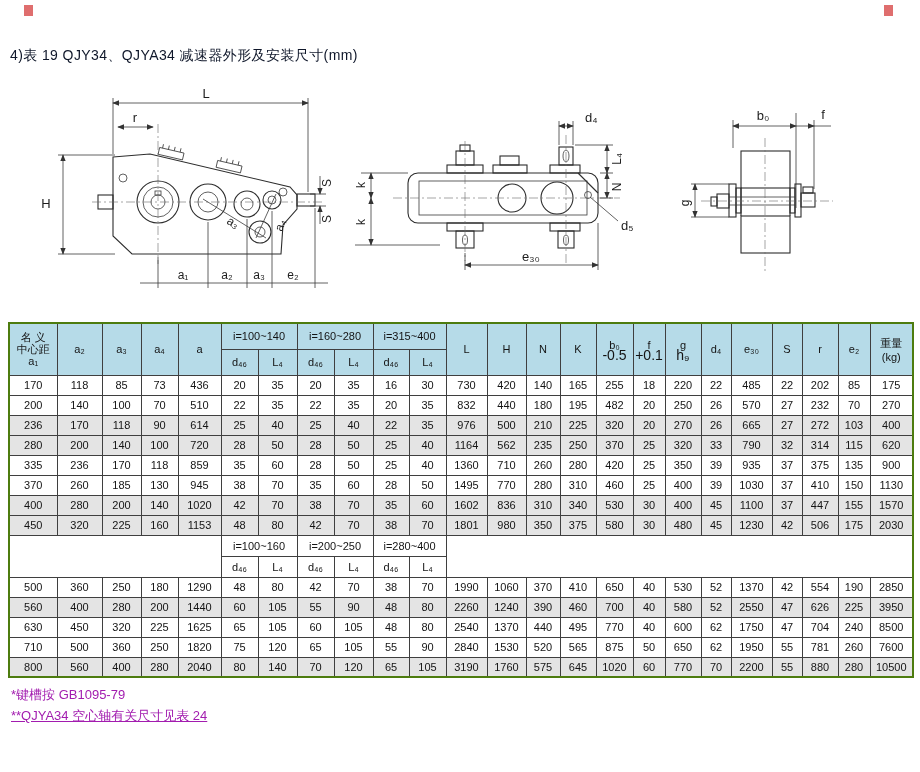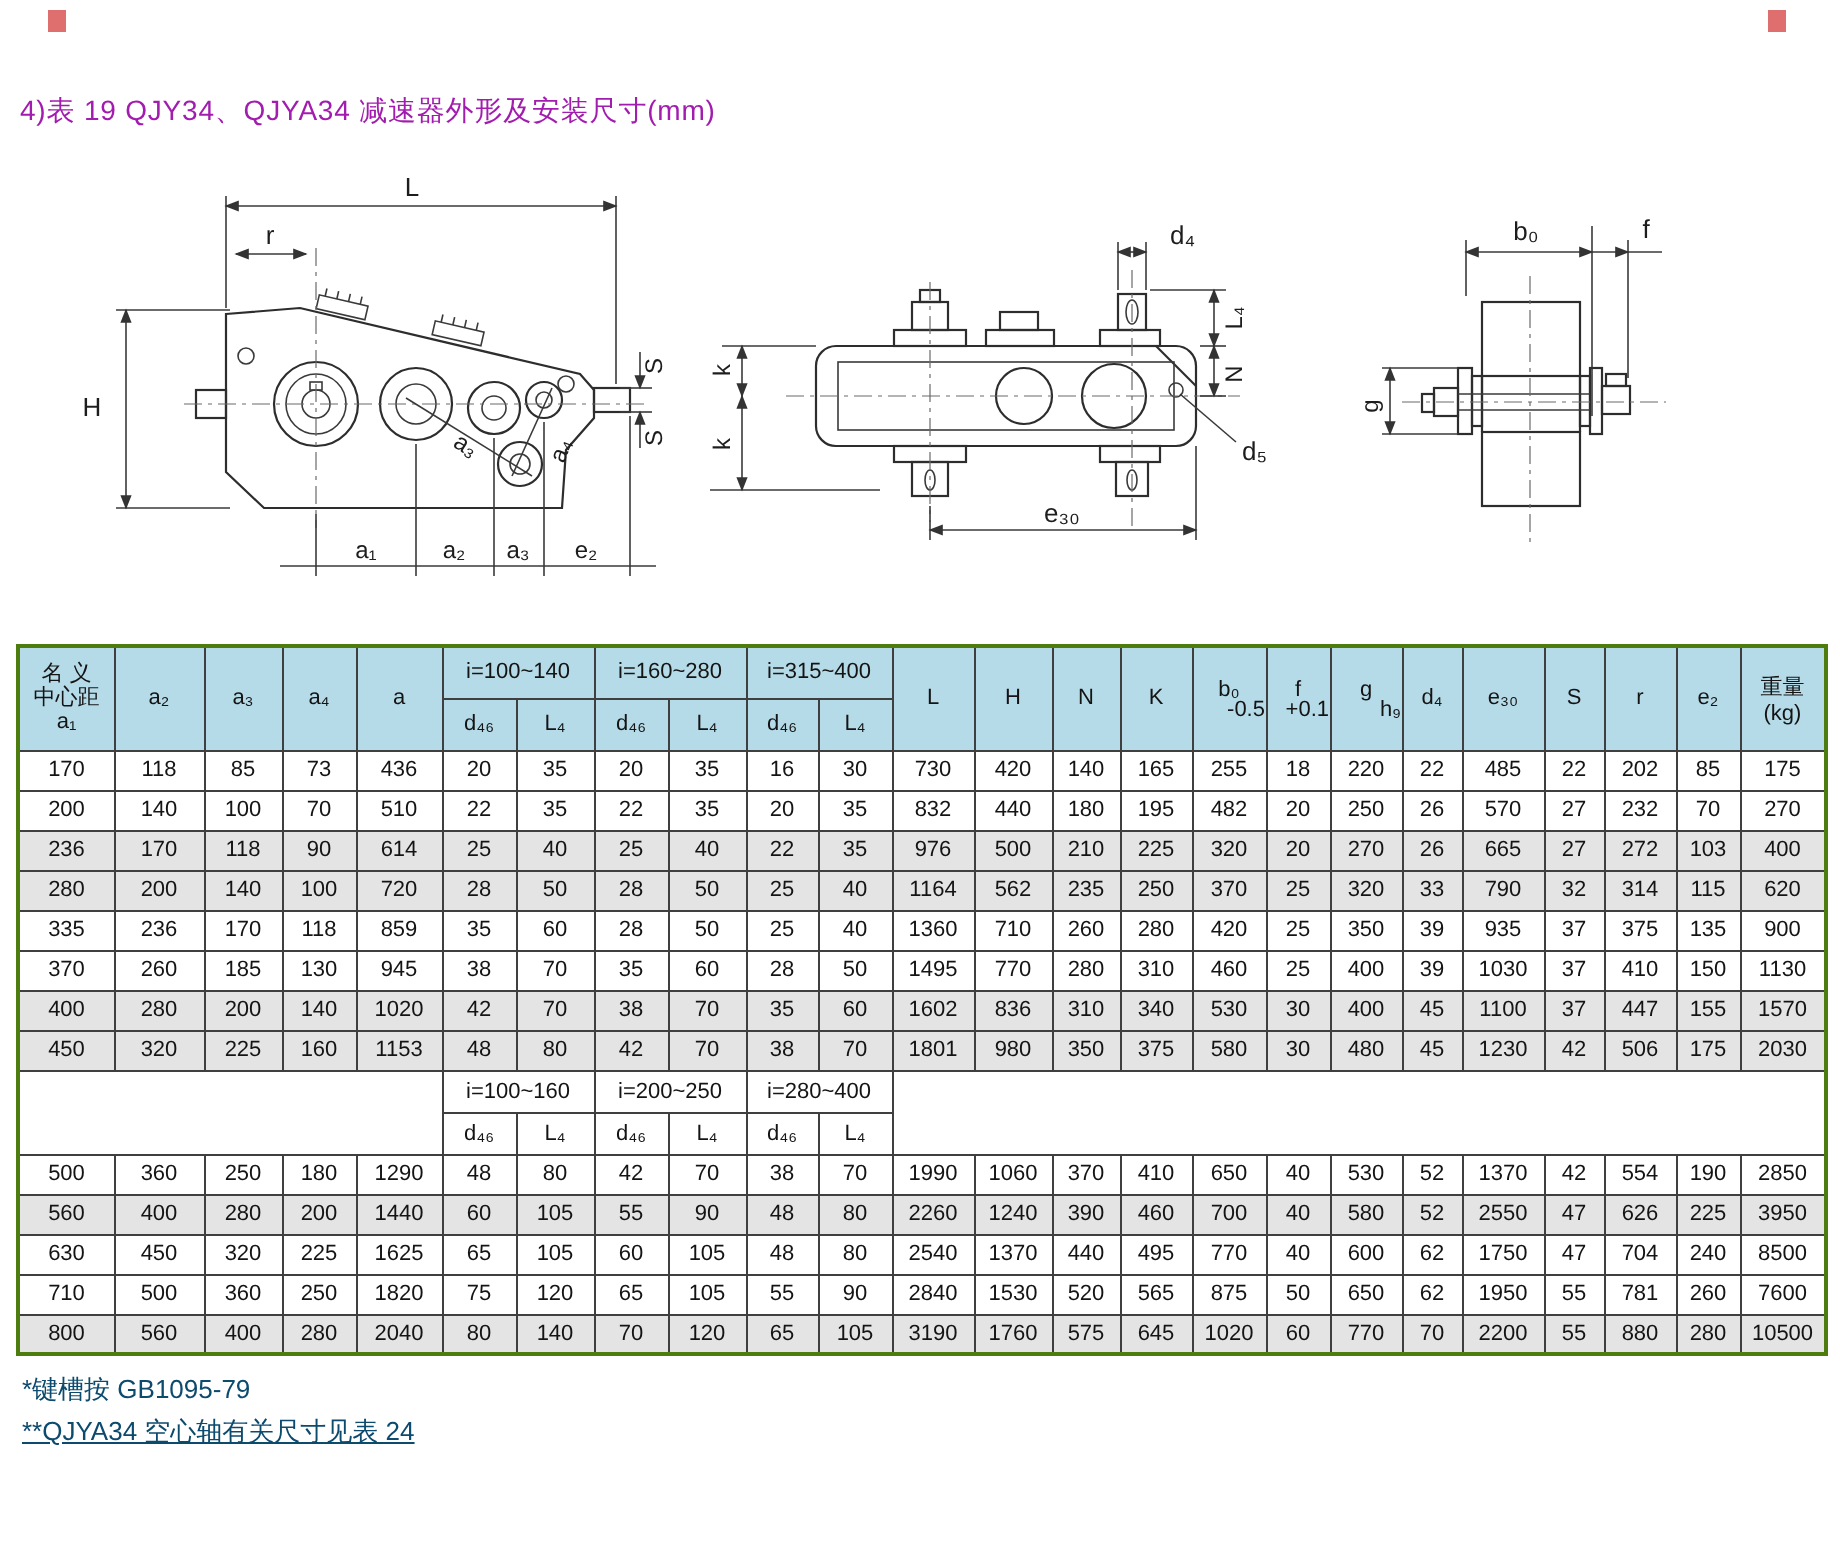--- a/index.html
+++ b/index.html
@@ -4,21 +4,21 @@
 <style>
   html,body{margin:0;padding:0;}
   body{
     width:920px;height:772px;position:relative;background:#ffffff;
     font-family:"Liberation Sans","DejaVu Sans",sans-serif;color:#1b1b1b;
     overflow:hidden;
   }
   .corner-mark{position:absolute;width:9px;height:11px;background:#d95555;opacity:.85;}
   .corner-mark.tl{left:24px;top:5px;}
   .corner-mark.tr{left:884px;top:5px;}
-  .title{position:absolute;left:10px;top:47px;font-size:14px;letter-spacing:.4px;color:#a21caf;}
+  .title{position:absolute;left:10px;top:47px;font-size:14px;letter-spacing:.4px;color:#0f172a;}
   .drawing{position:absolute;}
   .d-side{left:20px;top:82px;}
   .d-top{left:335px;top:93px;}
   .d-end{left:683px;top:93px;}
   svg{overflow:visible;}
   .out{fill:none;stroke:#2d2d2d;stroke-width:1.1;}
   .thin{fill:none;stroke:#3a3a3a;stroke-width:.8;}
   .dim{stroke:#3a3a3a;stroke-width:.8;fill:none;}
   .ctr{stroke:#6a6a6a;stroke-width:.6;stroke-dasharray:9 3 2 3;fill:none;}
   .lbl{font-size:12px;fill:#1d1d1d;}
@@ -31,23 +31,23 @@
   table.dims th,table.dims td{
     border:1px solid #3f3f3f;text-align:center;vertical-align:middle;
     padding:0;font-weight:normal;white-space:nowrap;overflow:hidden;color:#141414;
   }
   table.dims thead th{background:#b6dbe8;}
   tr.hd1{height:26px;}
   tr.hd2{height:26px;}
   tr.mid{height:21px;background:#ffffff;}
   tr.data{height:20px;}
   tr.data.gray td{background:#e4e4e4;}
-  .tol{font-size:11px;line-height:9px;text-align:right;}
+  .tol{font-size:14px;line-height:9px;}
   .h3l div{line-height:12px;font-size:11px;}
-  .footnote{position:absolute;left:11px;font-size:13px;color:#0c4a6e;}
+  .footnote{position:absolute;left:11px;font-size:13px;color:#a21caf;}
   .fn1{top:686px;}
   .fn2{top:707px;text-decoration:underline;}
 </style>
 </head>
 <body>
 
 <svg width="0" height="0" style="position:absolute">
   <defs>
     <marker id="arr" orient="auto-start-reverse" markerWidth="9" markerHeight="7" refX="8" refY="3.5">
       <path d="M0,0 L9,3.5 L0,7 Z" fill="#333"></path>

